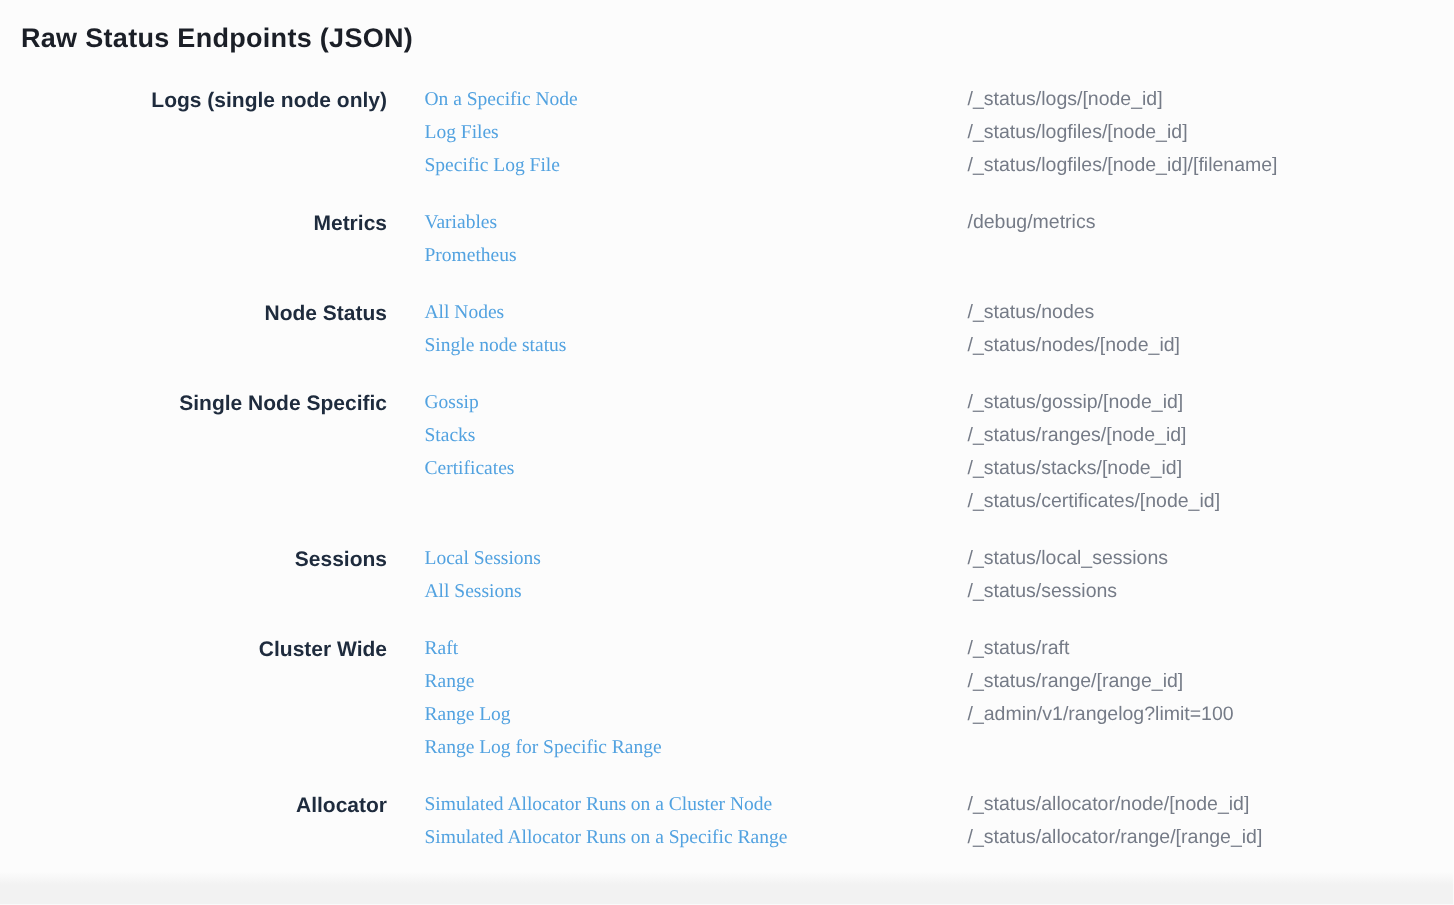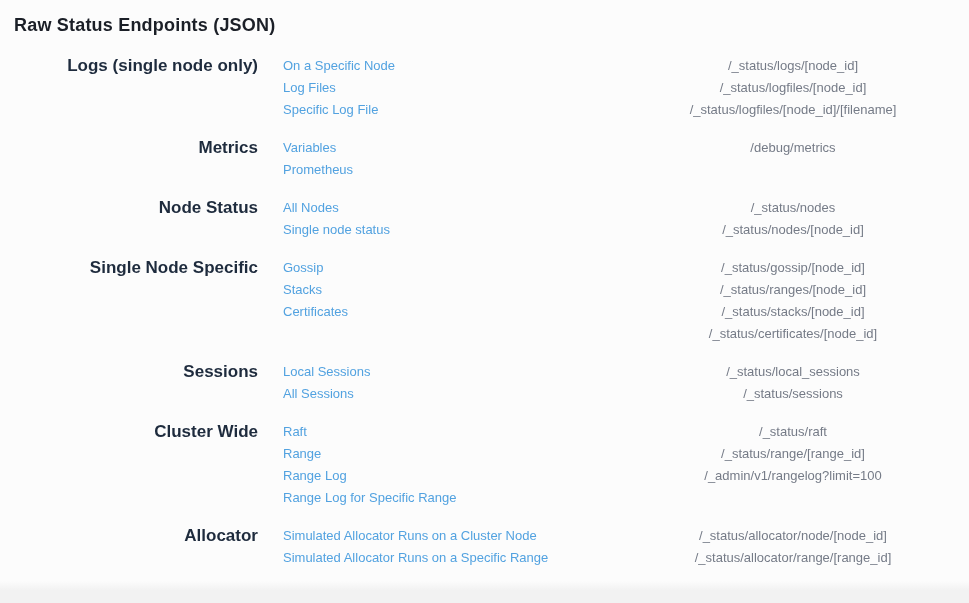--- a/index.html
+++ b/index.html
@@ -21,35 +21,36 @@
     letter-spacing: 0.2px;
     color: var(--title, #1b1f27);
     line-height: 24px;
   }
   .sections { margin-top: 18px; }
   .section { display: flex; margin-bottom: 16px; }
   .label {
     width: 244px;
     margin-right: 25px;
     text-align: right;
-    font-size: 17px;
+    font-size: 14px;
     font-weight: 600;
     color: var(--label, #1e2b3d);
     line-height: 22px;
     white-space: nowrap;
   }
   .links { width: 362px; }
   .endpoints { flex: 1; }
   .line { height: 22px; line-height: 22px; font-size: 13px; white-space: nowrap; }
   a.link {
     color: var(--link, #52a2e0);
     text-decoration: none;
     cursor: pointer;
+    font-family: Liberation Serif, serif;
   }
-  .endpoint { color: var(--endpoint, #757b87); text-align: center; }
+  .endpoint { color: var(--endpoint, #757b87); }
   .footer-strip {
     position: absolute;
     left: 0; right: 0; bottom: 0;
     height: 22px;
     background: linear-gradient(to bottom, rgba(242,242,242,0) 0px, var(--footer, #f2f2f2) 9px);
   }
 </style>
 </head>
 <body>
 

